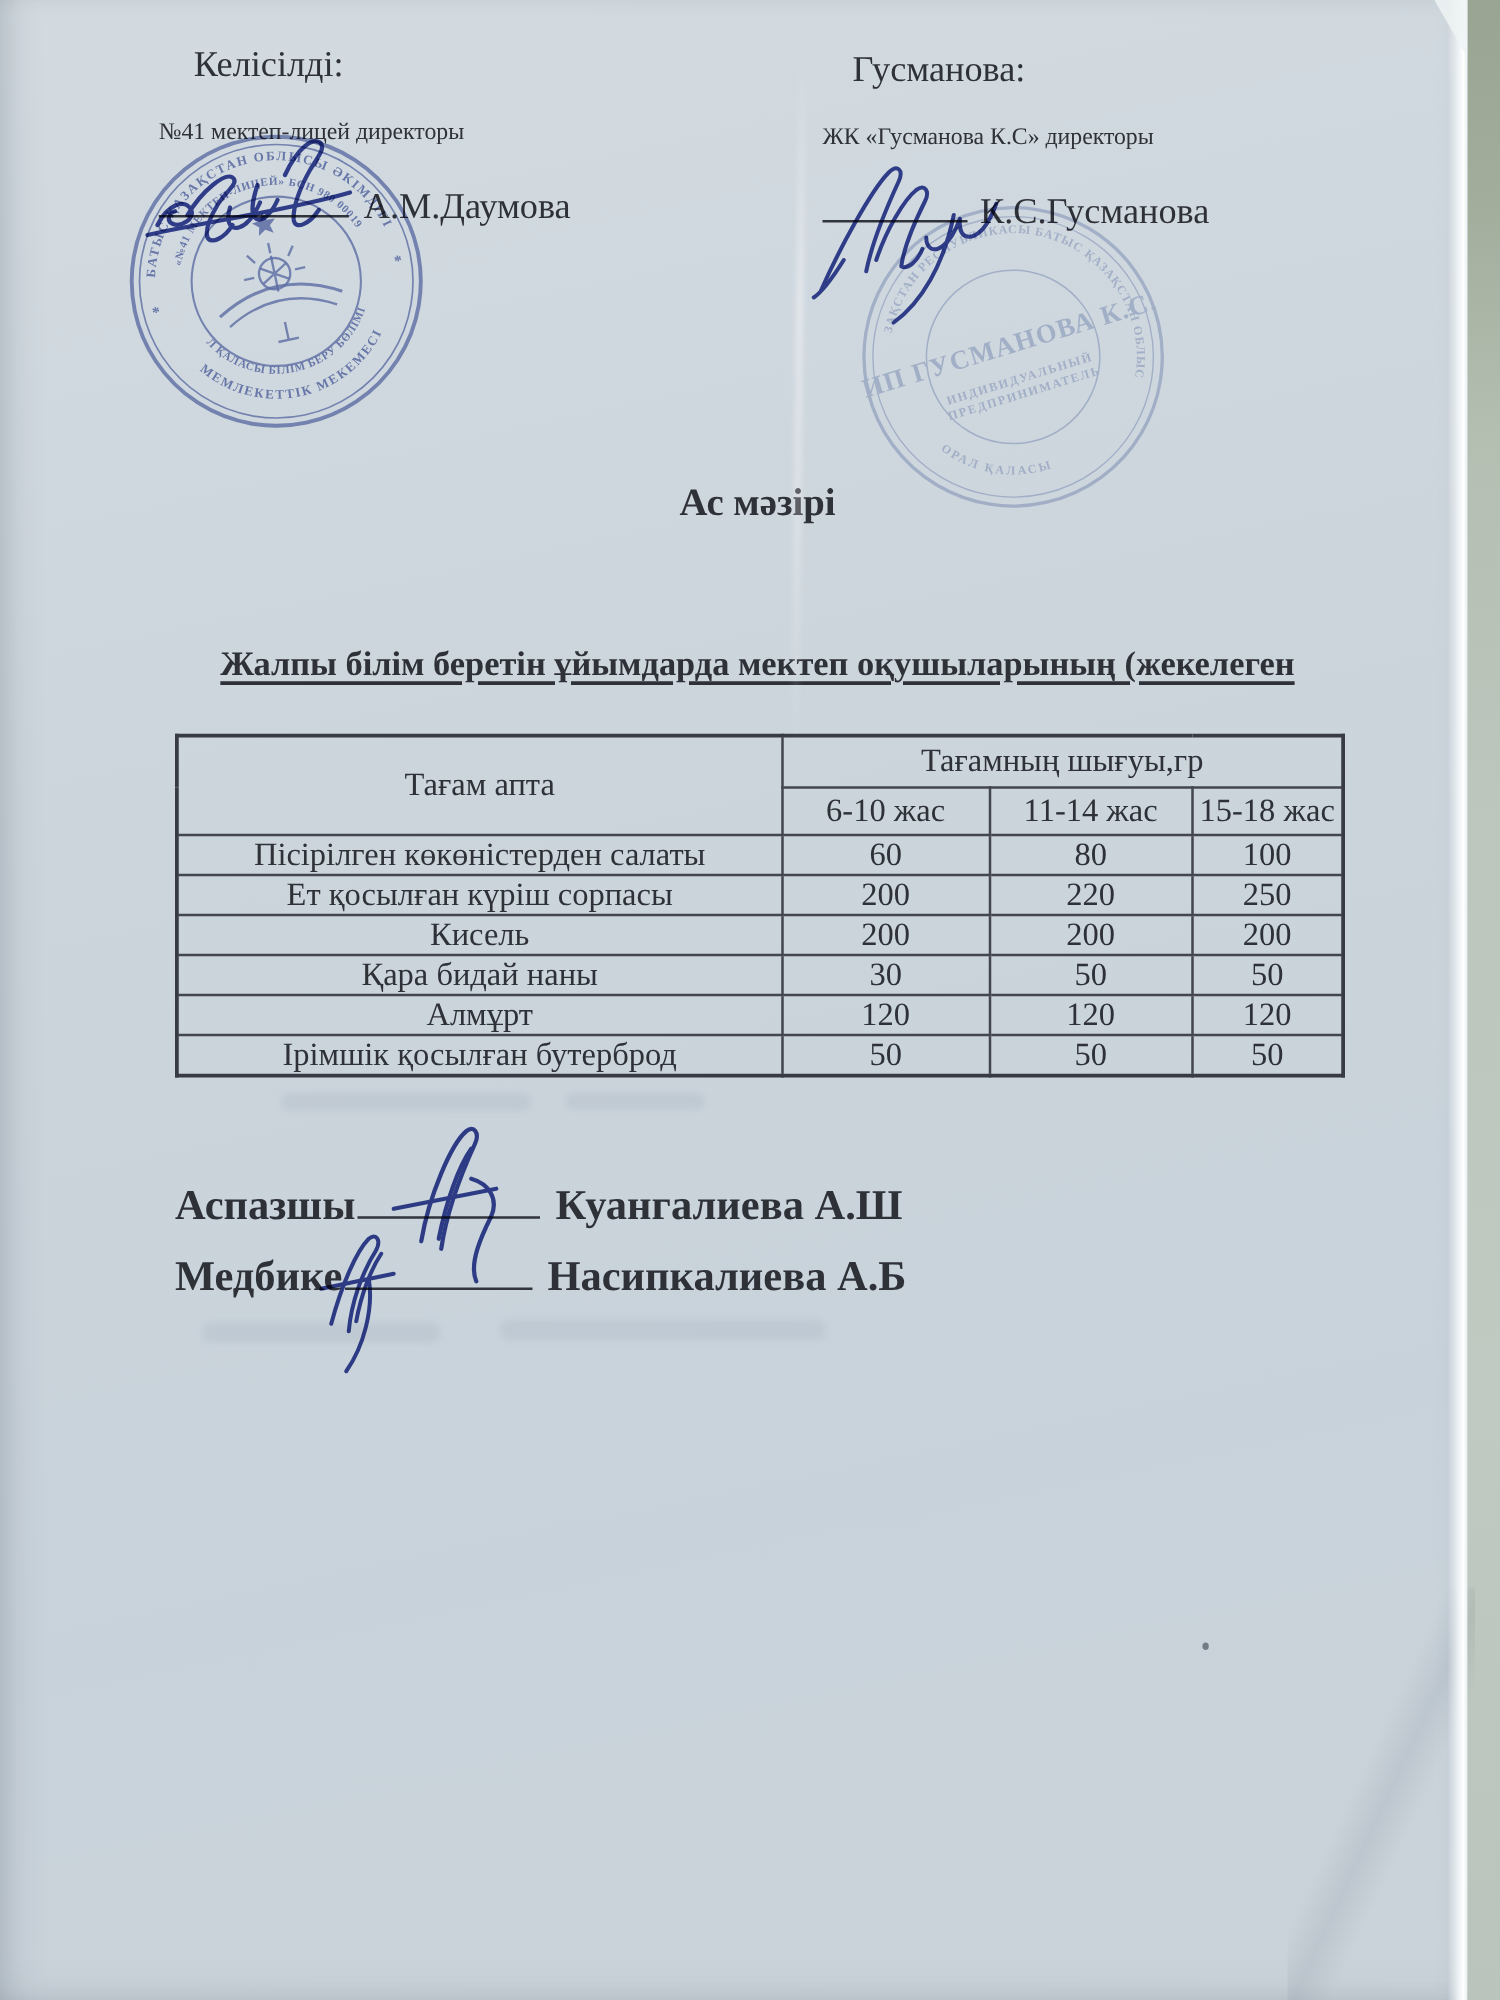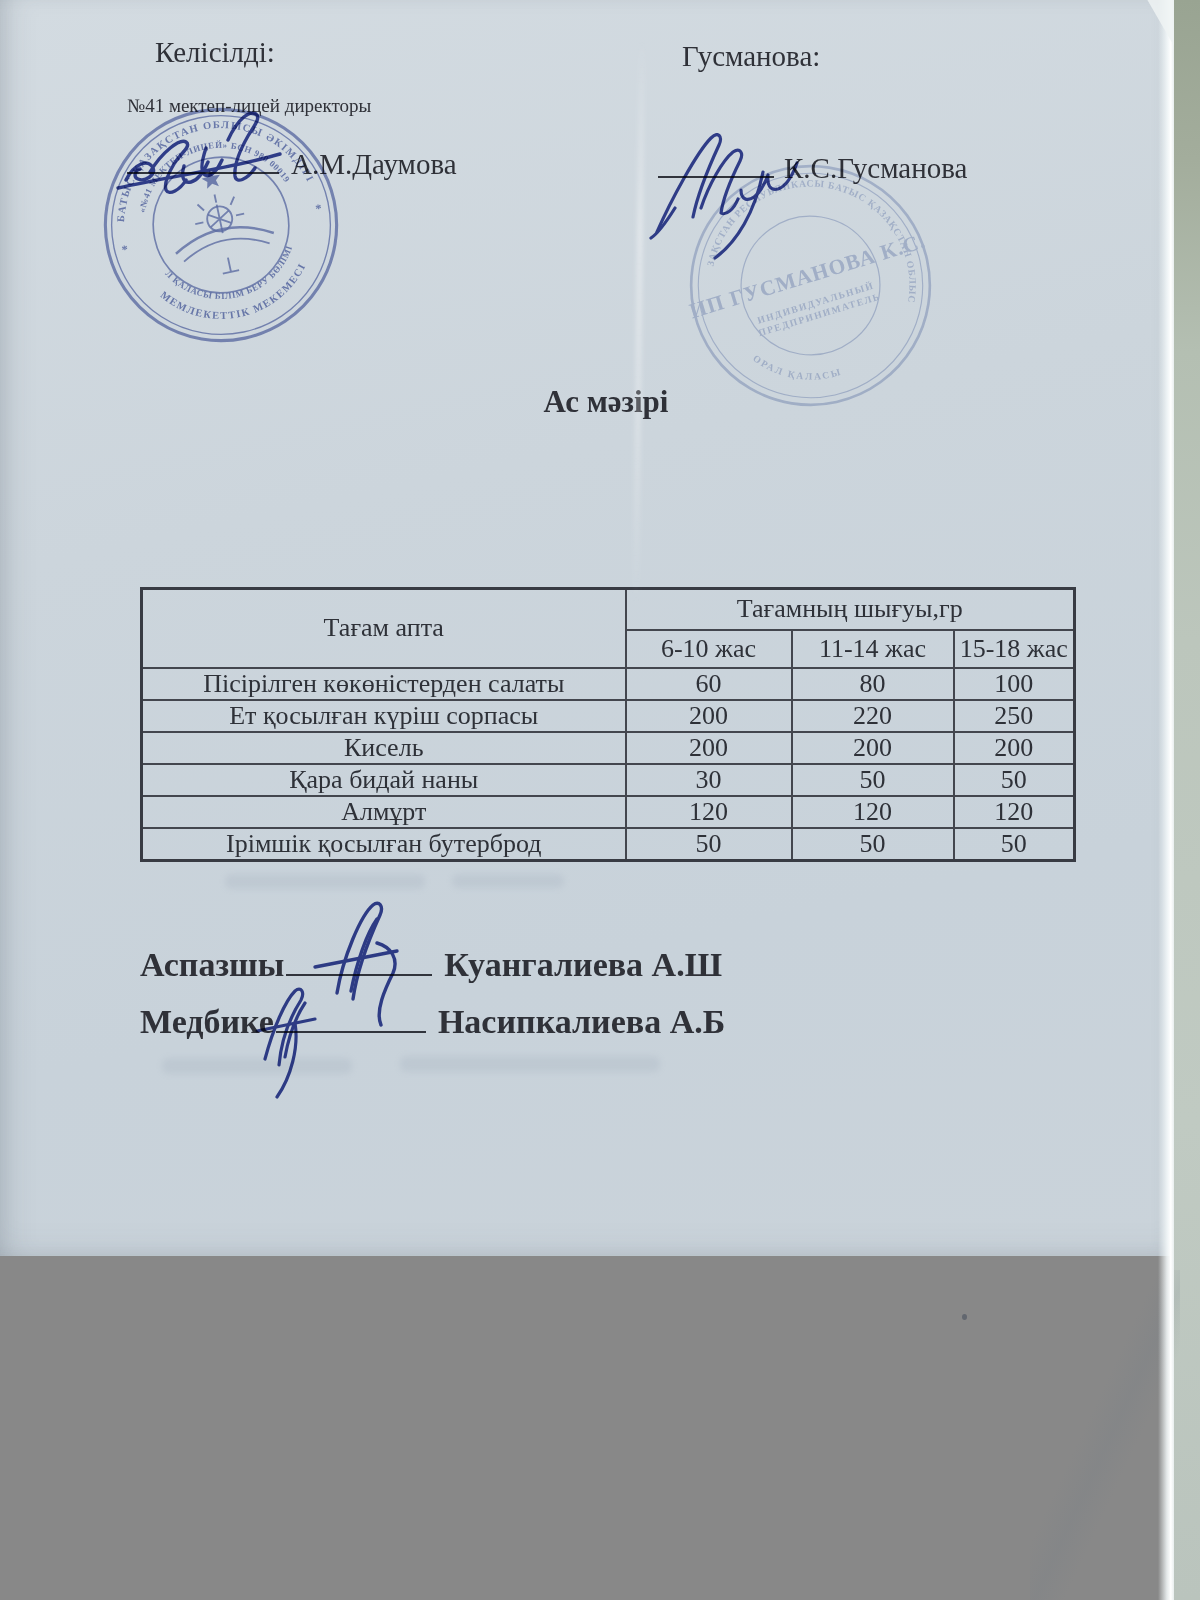--- a/index.html
+++ b/index.html
@@ -2,21 +2,21 @@
 <html><head>
 <meta charset="utf-8">
 <style>
   html,body{margin:0;padding:0;background:#888;}
   .scene{position:relative;width:1200px;height:1600px;overflow:hidden;
          font-family:"Liberation Serif", serif;color:#2f3138;}
   
   .desk{position:absolute;right:0;top:0;width:30px;height:1600px;
         background:linear-gradient(180deg,#99a492 0%,#a3ad9c 10%,#b4bfb2 22%,#bcc6bc 40%,#c0cac2 70%,#bac4bd 100%);}
   
-  .paper{position:absolute;left:0;top:0;width:1174px;height:1256px;
+  .paper{position:absolute;left:0;top:0;width:1174px;height:1600px;
          background:linear-gradient(168deg,#d3dbe1 0%,#ccd5dc 38%,#c8d2da 72%,#cad3da 100%);
          box-shadow:inset 22px 0 34px -24px rgba(85,95,108,.38),
                     inset -14px 0 26px -18px rgba(85,95,108,.30),
                     inset 0 -20px 40px -30px rgba(85,95,108,.25);}
   .paper-edge{position:absolute;left:1158px;top:0;width:16px;height:1600px;
          background:linear-gradient(90deg,rgba(255,255,255,0) 0%,rgba(244,249,250,.85) 55%,#ffffff 80%,#e8eeee 100%);}
   .corner-glint{position:absolute;left:1136px;top:0;width:38px;height:46px;background:#eef3f3;opacity:.85;
          clip-path:polygon(30% 0,100% 0,100% 100%);}
   .crease{position:absolute;left:636px;top:42px;width:6px;height:560px;
          background:linear-gradient(180deg,rgba(255,255,255,0),rgba(255,255,255,.38) 35%,rgba(255,255,255,.25) 70%,rgba(255,255,255,0));
@@ -59,20 +59,21 @@
   <div class="desk"></div>
   <div class="paper">
 
     <div class="ap-label" style="left:155px;top:36px;">Келісілді:</div>
     <div class="ap-org" style="left:127px;top:95px;">№41 мектеп-лицей директоры</div>
     <div class="sig-row" style="left:127px;top:146px;">
       <span class="uline" style="width:152px;"></span><span style="margin-left:12px;">А.М.Даумова</span>
     </div>
 
     <div class="ap-label" style="left:682px;top:40px;">Гусманова:</div>
+    <div class="ap-org" style="left:658px;top:99px;">ЖК «Гусманова К.С» директоры</div>
     <div class="sig-row" style="left:658px;top:150px;">
       <span class="uline" style="width:116px;"></span><span style="margin-left:10px;">К.С.Гусманова</span>
     </div>
 
     <svg class="stamp" style="left:96px;top:100px;opacity:.82;transform:rotate(-12deg);" width="250" height="250" viewBox="0 0 240 240" xmlns="http://www.w3.org/2000/svg">
       <defs>
         <path id="ls-out-top" d="M 27 120 A 93 93 0 1 1 213 120"></path>
         <path id="ls-out-bot" d="M 37 155 A 90 90 0 0 0 203 155"></path>
         <path id="ls-in-top" d="M 46 120 A 74 74 0 1 1 194 120"></path>
         <path id="ls-in-bot" d="M 56 152 A 72 72 0 0 0 184 152"></path>
@@ -139,20 +140,21 @@
         <path d="M12 120 C 26 88 52 40 66 26 c7 -7 12 -2 8 7 c-12 26 -22 52 -26 72
                  M56 96 c8 -24 22 -48 32 -56 c7 -5 11 1 7 9 c-10 20 -17 38 -19 52 c5 3 13 -4 17 -14
                  M96 78 c0 9 6 12 13 7 c7 -5 11 -14 14 -22 c-1 10 2 16 10 14 c9 -3 15 -15 19 -26"></path>
         <path d="M118 60 C 110 100 92 130 70 146"></path>
         <path d="M30 96 C 20 112 12 122 6 126"></path>
       </g>
     </svg>
 
     <div class="centered doc-title" style="top:384px;">Ас мәзірі</div>
     <div class="centered doc-heading" style="top:511px;">
+      <span>Жалпы білім беретін ұйымдарда мектеп оқушыларының (жекелеген</span>
     </div>
 
     <table class="menu">
       <colgroup>
           <col style="width:484px">
           <col style="width:166px">
           <col style="width:162px">
           <col style="width:121px">
         </colgroup>
       <tbody>

